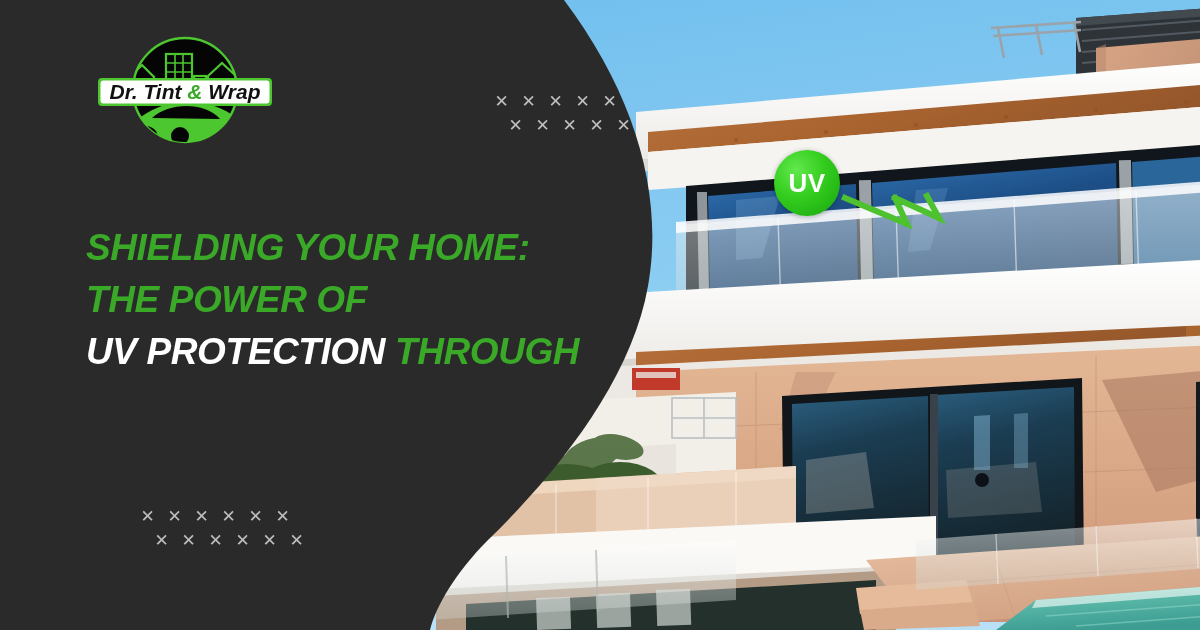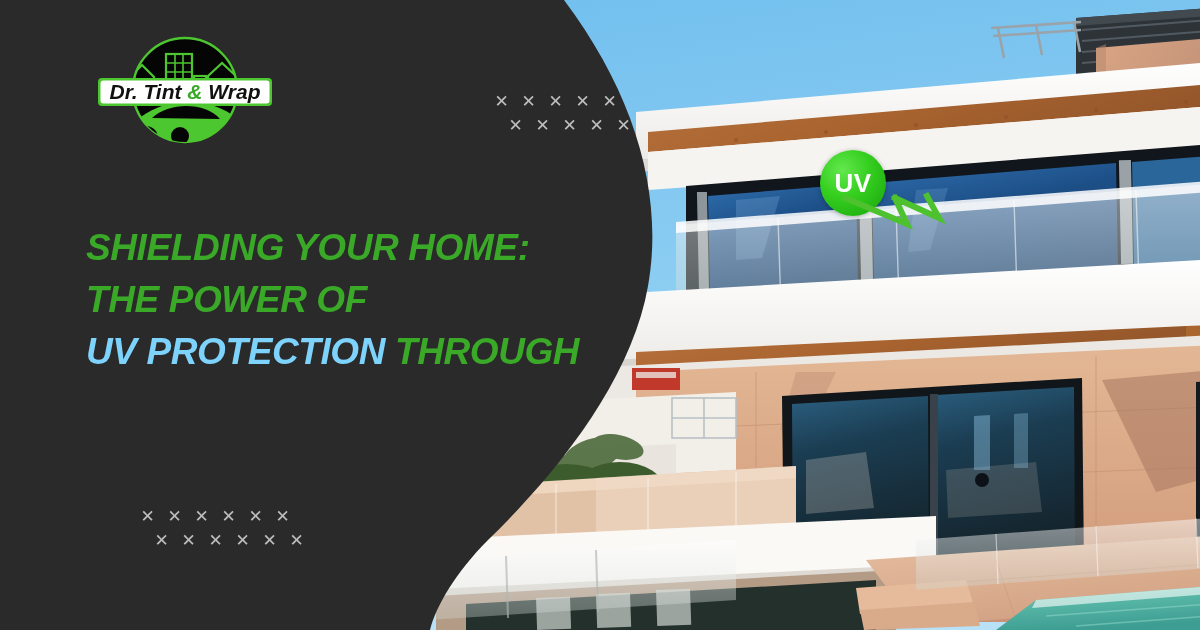--- a/index.html
+++ b/index.html
@@ -58,21 +58,21 @@
   .headline .line {
     font-size:37px;
     line-height:52px;
     font-weight:bold;
     letter-spacing:-0.4px;
     text-transform:uppercase;
     white-space:nowrap;
     font-stretch:condensed;
   }
   .g { color:#3aa928; }
-  .w { color:#7dd3fc; }
+  .w { color:#ffffff; }
 
   
   .crosses { position:absolute; }
   .crosses .row {
     display:flex;
     line-height:1;
   }
   .crosses .row + .row { margin-top:7px; }
   .cross {
     color:#bdbdbd;
@@ -84,21 +84,21 @@
     font-family:"DejaVu Sans", sans-serif;
   }
   #crosses-top   { left:452px; top:93px; }
   #crosses-top .row + .row { margin-left:14px; }
   #crosses-bottom{ left:98px;  top:508px; }
   #crosses-bottom .row + .row { margin-left:14px; }
 
   
   .uv-badge {
     position:absolute;
-    left:784px; top:150px;
+    left:738px; top:150px;
     width:66px; height:66px;
     border-radius:50%;
     background:radial-gradient(circle at 34% 30%, #63e84e 0%, #35cf1f 42%, #18a30d 100%);
     display:flex; align-items:center; justify-content:center;
     box-shadow:0 1px 5px rgba(0,0,0,.30);
     text-align:center;
   }
   .uv-badge span {
     color:#fff;
     font-size:26px;

